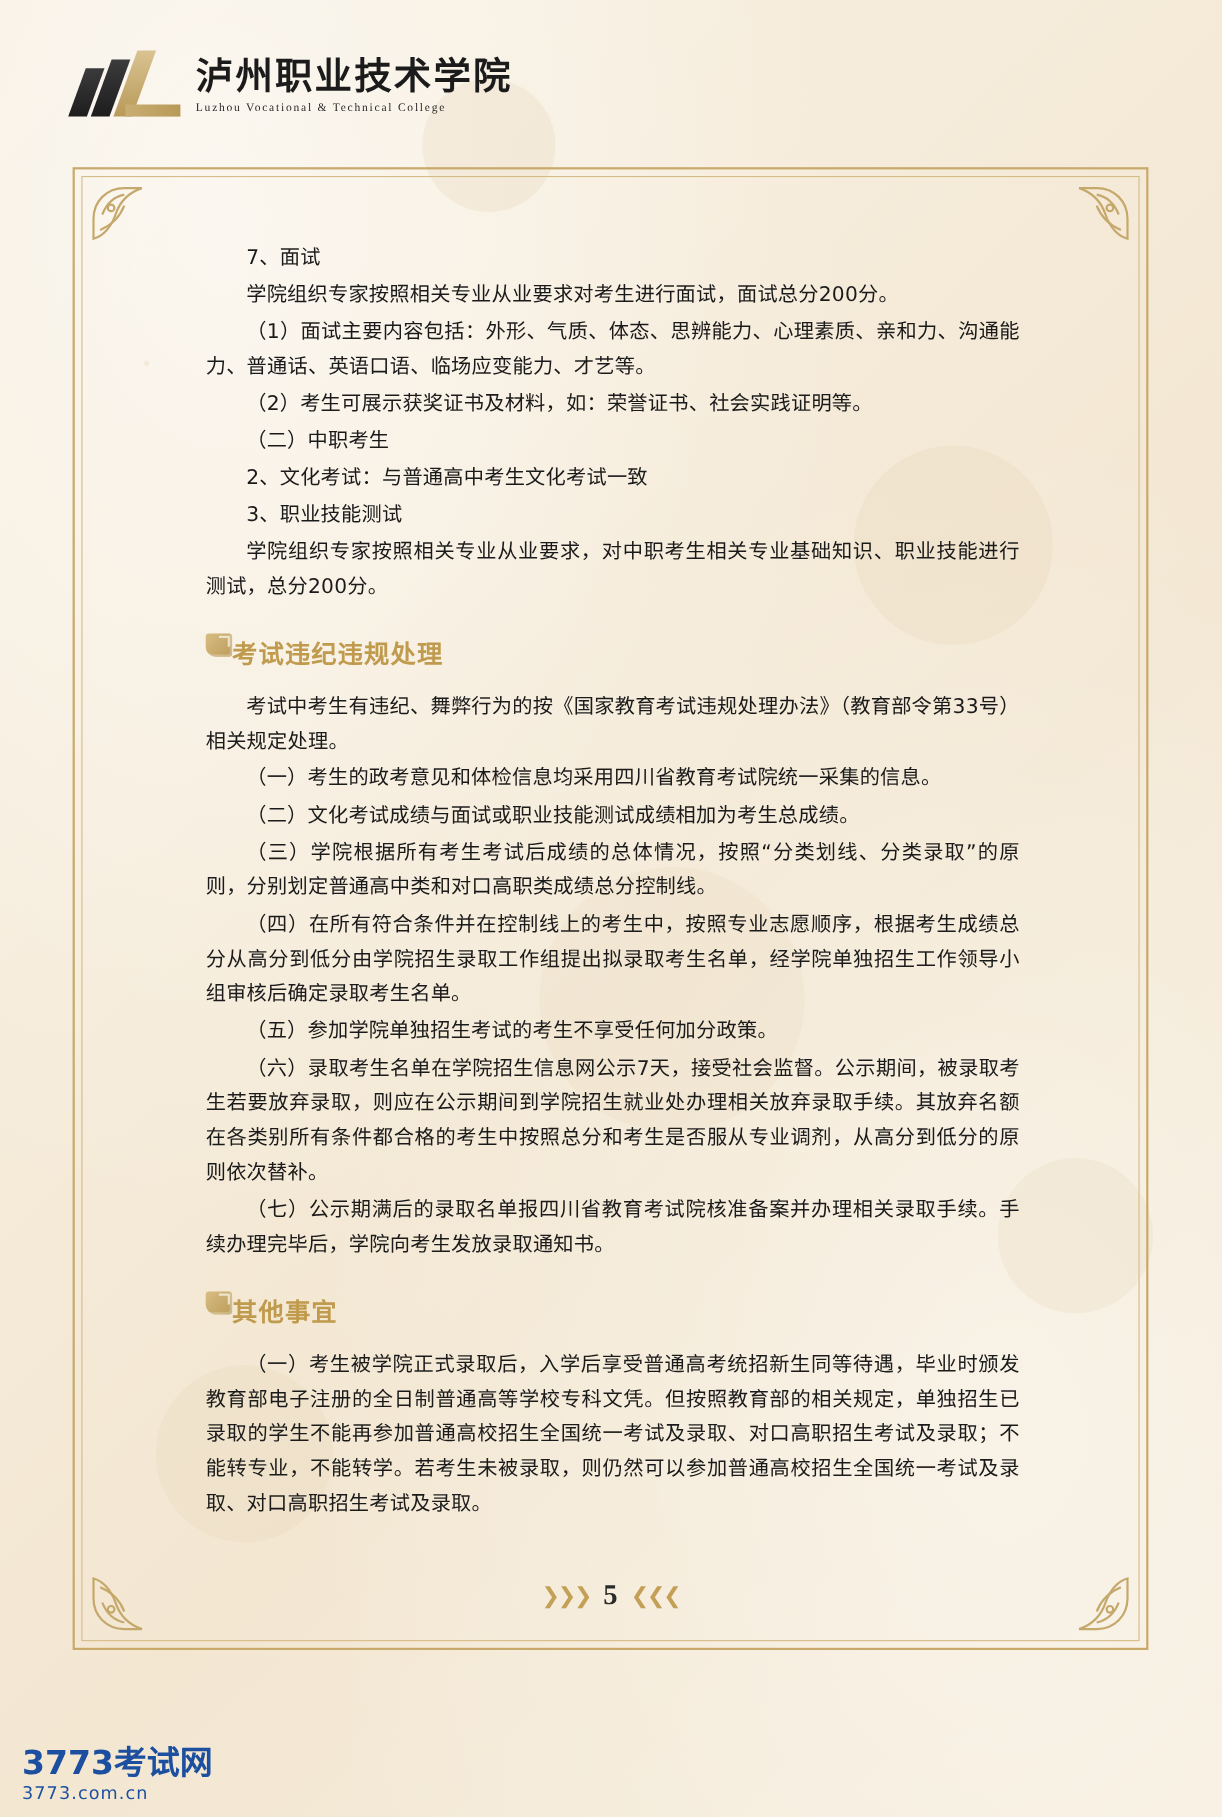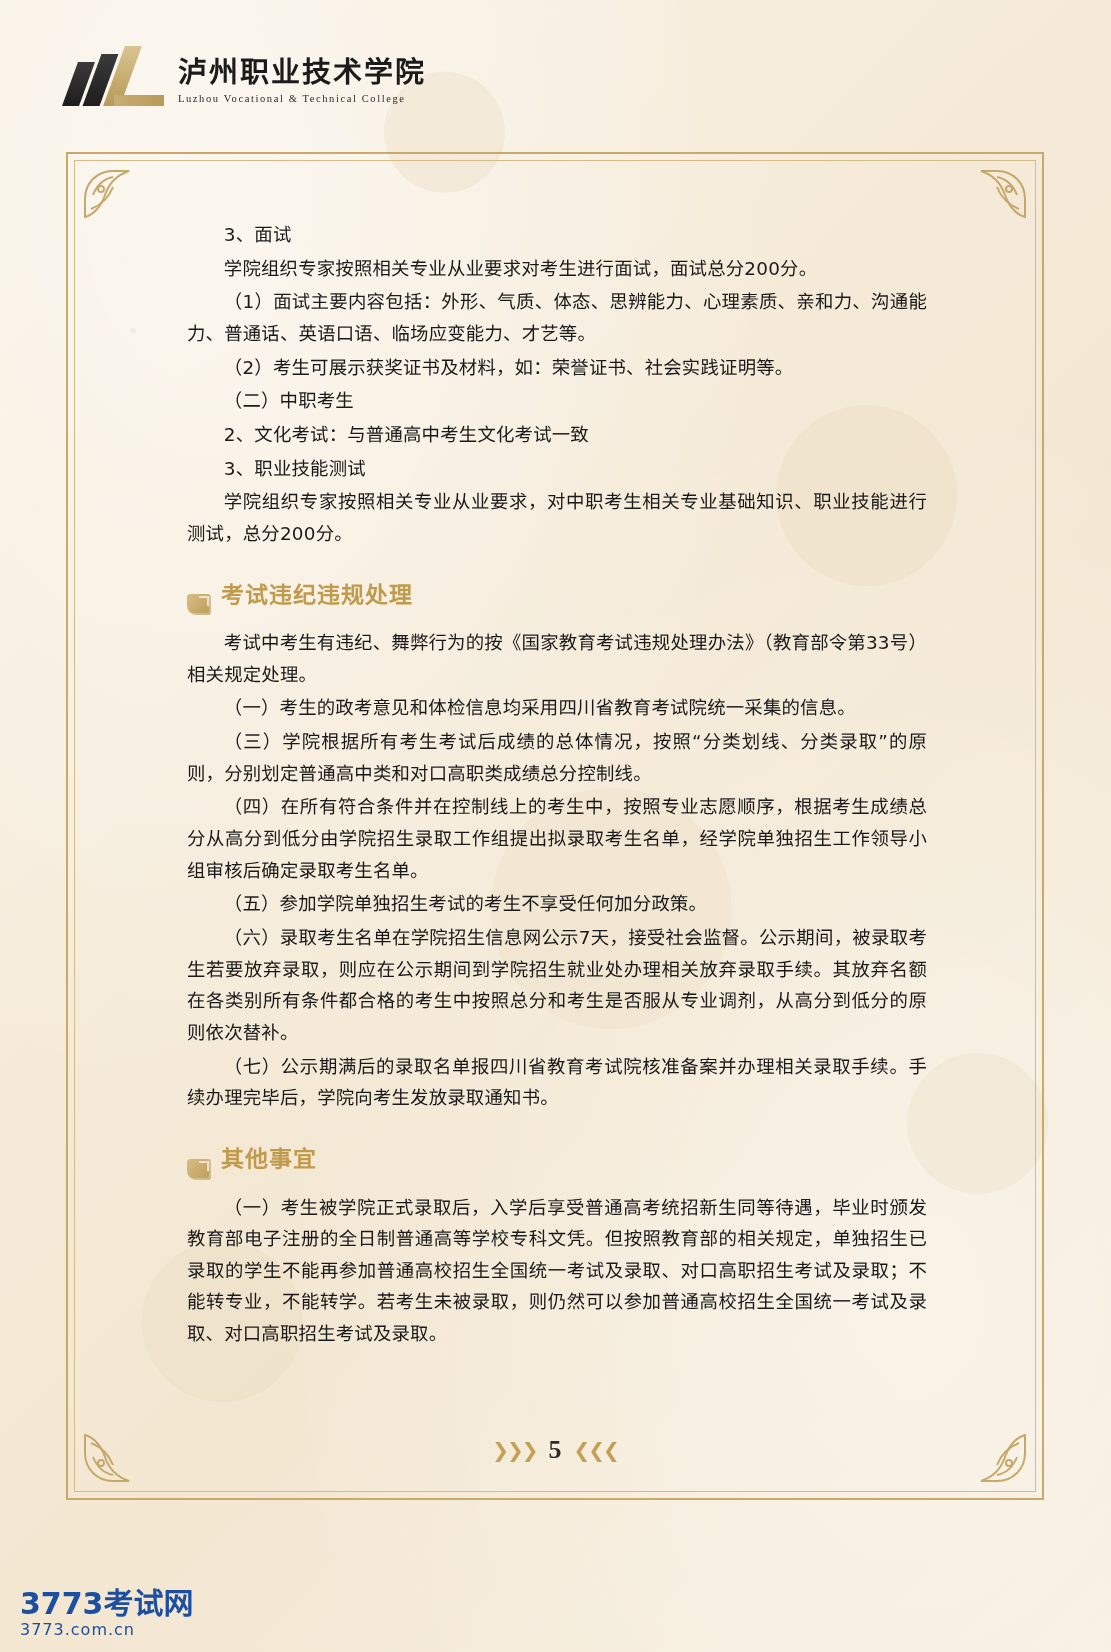--- a/index.html
+++ b/index.html
@@ -62,21 +62,21 @@
   .logo-mark .foot {
     position: absolute;
     left: 46px;
     bottom: 0;
     width: 50px;
     height: 11px;
     background: linear-gradient(90deg,#c9ad73 0%, #b89a58 100%);
   }
   .logo-text { padding-bottom: 2px; }
   .logo-cn {
-    font-size: 29px;
+    font-size: 34px;
     font-weight: bold;
     letter-spacing: 2px;
     color: #1b1b1b;
     line-height: 1.1;
     font-family: "DejaVu Sans", "Liberation Sans", sans-serif;
   }
   .logo-en {
     margin-top: 4px;
     font-size: 10.5px;
     letter-spacing: 1.6px;
@@ -126,22 +126,21 @@
     letter-spacing: 0.2px;
   }
   .content p {
     margin: 0 0 2px 0;
     text-align: justify;
   }
   .indent { text-indent: 2em; }
 
   .section-head {
     display: flex;
-    align-items: flex-end;
-    gap: 10px;
+    align-items: flex-start;
     margin: 26px 0 12px 0;
     font-family: Liberation Serif, serif;
   }
   .section-head.tight { }
   .sec-icon {
     width: 24px;
     height: 21px;
     background: linear-gradient(135deg,#d8bd83 0%, #bb9c5b 100%);
     border-radius: 3px 3px 3px 9px;
     position: relative;
@@ -257,36 +256,37 @@
         <g fill="none" stroke="#c3a566" stroke-width="2">
           <path d="M2 30 C2 14 14 2 30 2 L46 2 C34 6 26 14 22 26 C18 38 10 46 2 48 Z"></path>
           <path d="M10 26 C14 16 20 10 30 8"></path>
           <path d="M8 40 C18 36 26 28 30 18"></path>
           <circle cx="18" cy="20" r="3"></circle>
         </g>
       </svg>
 
       <div class="content">
 
-        <p class="indent">3、面试</p>
+        <p class="indent">7、面试</p>
         <p class="indent">学院组织专家按照相关专业从业要求对考生进行面试，面试总分200分。</p>
         <p class="indent">（1）面试主要内容包括：外形、气质、体态、思辨能力、心理素质、亲和力、沟通能力、普通话、英语口语、临场应变能力、才艺等。</p>
         <p class="indent">（2）考生可展示获奖证书及材料，如：荣誉证书、社会实践证明等。</p>
         <p class="indent">（二）中职考生</p>
         <p class="indent">2、文化考试：与普通高中考生文化考试一致</p>
         <p class="indent">3、职业技能测试</p>
         <p class="indent">学院组织专家按照相关专业从业要求，对中职考生相关专业基础知识、职业技能进行测试，总分200分。</p>
 
         <div class="section-head">
           <span class="sec-icon"></span>
           <span class="sec-title">考试违纪违规处理</span>
         </div>
         <p class="indent">考试中考生有违纪、舞弊行为的按《国家教育考试违规处理办法》（教育部令第33号）相关规定处理。</p>
 
         <p class="indent">（一）考生的政考意见和体检信息均采用四川省教育考试院统一采集的信息。</p>
+        <p class="indent">（二）文化考试成绩与面试或职业技能测试成绩相加为考生总成绩。</p>
         <p class="indent">（三）学院根据所有考生考试后成绩的总体情况，按照“分类划线、分类录取”的原则，分别划定普通高中类和对口高职类成绩总分控制线。</p>
         <p class="indent">（四）在所有符合条件并在控制线上的考生中，按照专业志愿顺序，根据考生成绩总分从高分到低分由学院招生录取工作组提出拟录取考生名单，经学院单独招生工作领导小组审核后确定录取考生名单。</p>
         <p class="indent">（五）参加学院单独招生考试的考生不享受任何加分政策。</p>
         <p class="indent">（六）录取考生名单在学院招生信息网公示7天，接受社会监督。公示期间，被录取考生若要放弃录取，则应在公示期间到学院招生就业处办理相关放弃录取手续。其放弃名额在各类别所有条件都合格的考生中按照总分和考生是否服从专业调剂，从高分到低分的原则依次替补。</p>
         <p class="indent">（七）公示期满后的录取名单报四川省教育考试院核准备案并办理相关录取手续。手续办理完毕后，学院向考生发放录取通知书。</p>
 
         <div class="section-head tight">
           <span class="sec-icon"></span>
           <span class="sec-title">其他事宜</span>
         </div>

